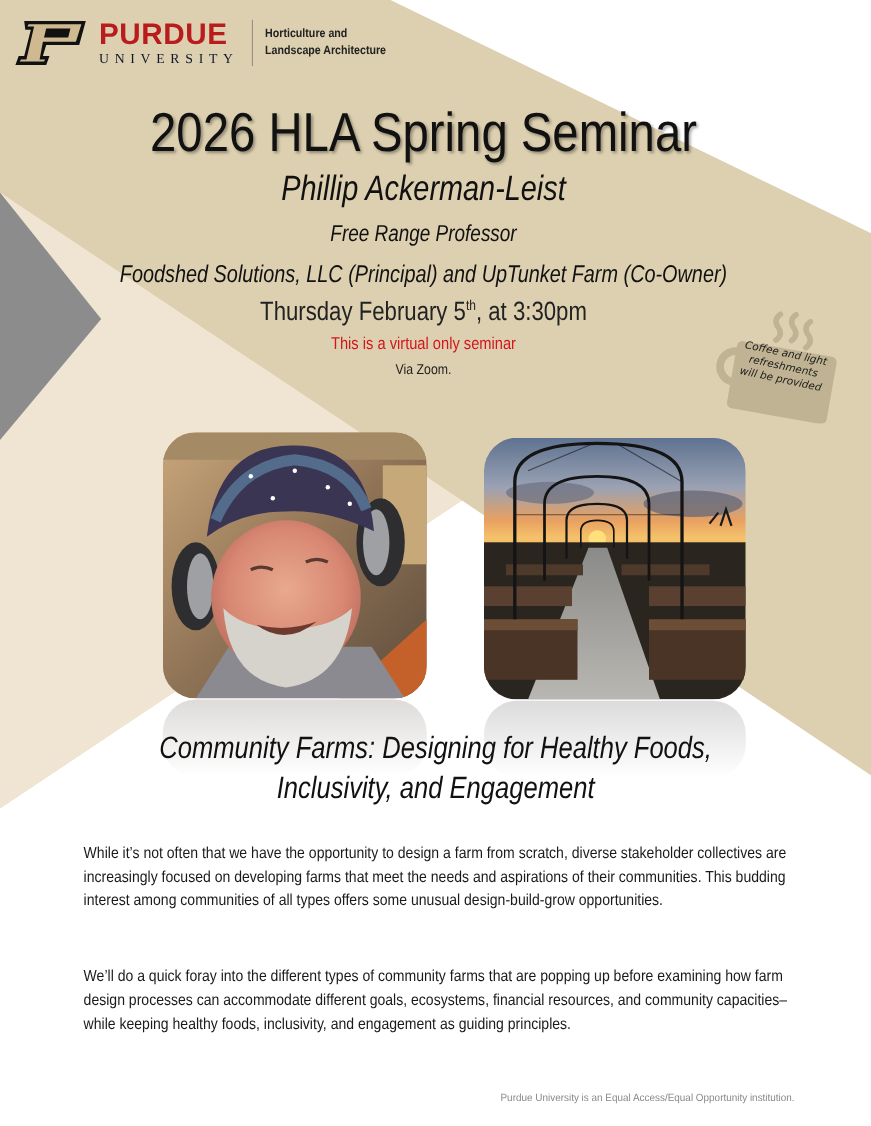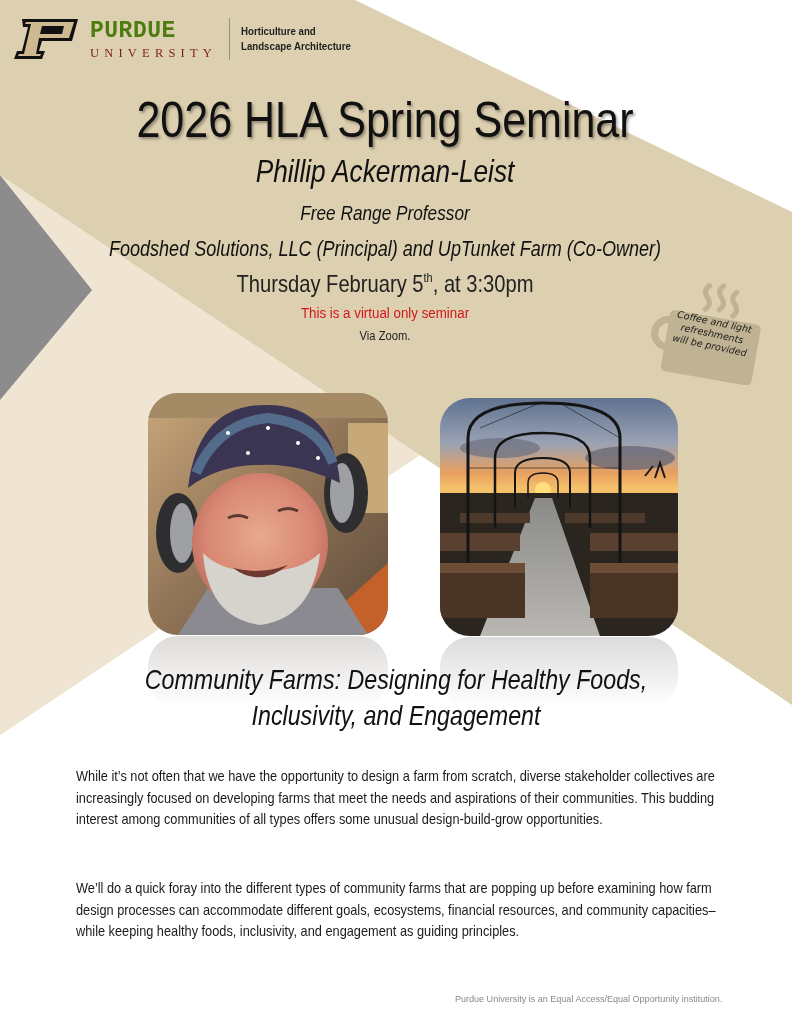--- a/index.html
+++ b/index.html
@@ -4,22 +4,22 @@
   <style>
     * { margin: 0; padding: 0; box-sizing: border-box; }
     html, body { width: 792px; height: 1024px; background: #ffffff; overflow: hidden; }
     body { position: relative; font-family: "Liberation Sans", sans-serif; color: #111; }
 
     .bg-shapes { position: absolute; left: 0; top: 0; width: 792px; height: 1024px; z-index: 0; }
 
     .logo { position: absolute; left: 12px; top: 17px; display: flex; align-items: center; z-index: 2; }
     .logo-mark { width: 70px; height: 44px; }
     .logo-word { margin-left: 8px; display: flex; flex-direction: column; }
-    .logo-purdue { font-family: Liberation Mono, monospace; font-weight: bold; font-size: 23px; letter-spacing: 0.5px; line-height: 26px; color: #4d7c0f; }
-    .logo-univ { font-family: "Liberation Serif", serif; font-size: 12.5px; letter-spacing: 5.2px; line-height: 14px; color: #7f1d1d; margin-top: 2px; }
+    .logo-purdue { font-family: Liberation Sans, sans-serif; font-weight: bold; font-size: 27px; letter-spacing: 0.5px; line-height: 26px; color: #b91c1c; }
+    .logo-univ { font-family: "Liberation Serif", serif; font-size: 12.5px; letter-spacing: 5.2px; line-height: 14px; color: #0f172a; margin-top: 2px; }
     .logo-divider { width: 1px; height: 42px; background: #9a9080; margin: 0 11px 0 12px; }
     .logo-dept { font-family: "Liberation Sans", sans-serif; font-size: 11px; line-height: 15px; color: #222; font-weight: bold; transform: scaleX(0.88); transform-origin: left center; }
 
     .header-text { position: absolute; left: 0; top: 0; width: 792px; z-index: 2; text-align: center; }
     .title { position: absolute; left: 0; width: 770px; top: 90px; font-family: "Liberation Sans", sans-serif; font-size: 50px; line-height: 60px; font-weight: normal; color: #111; text-shadow: 2px 2px 3px rgba(0,0,0,0.35); transform: scaleX(0.86); }
     .speaker { position: absolute; left: 0; width: 770px; top: 152px; font-size: 32px; line-height: 38px; font-style: italic; color: #111; transform: scaleX(0.82); }
     .role { position: absolute; left: 0; width: 770px; top: 200px; font-size: 21px; line-height: 26px; font-style: italic; color: #111; transform: scaleX(0.82); }
     .affil { position: absolute; left: 0; width: 770px; top: 235px; font-size: 22px; line-height: 28px; font-style: italic; color: #111; transform: scaleX(0.82); }
     .date { position: absolute; left: 0; width: 770px; top: 268px; font-size: 24px; line-height: 32px; color: #222; transform: scaleX(0.84); }
     .date sup { font-size: 13px; vertical-align: top; line-height: 20px; }

